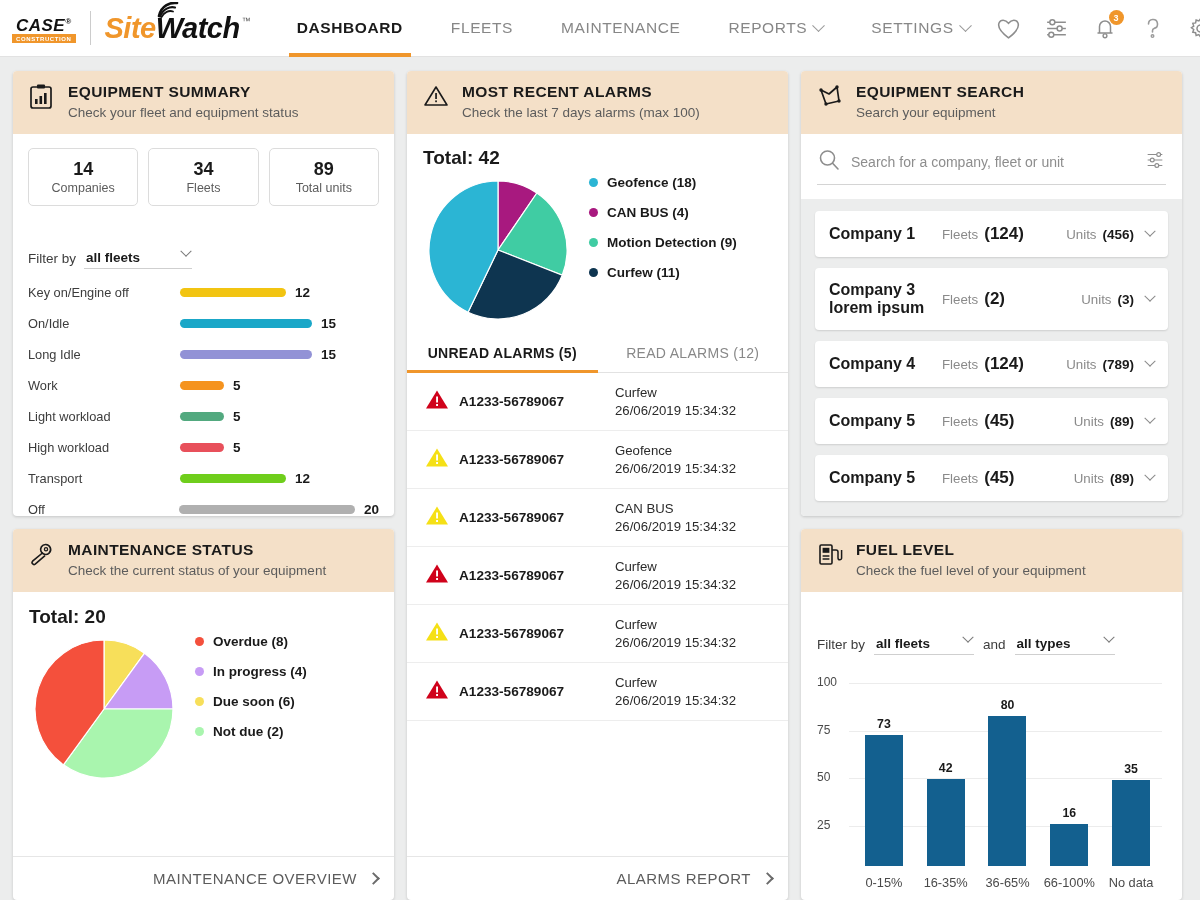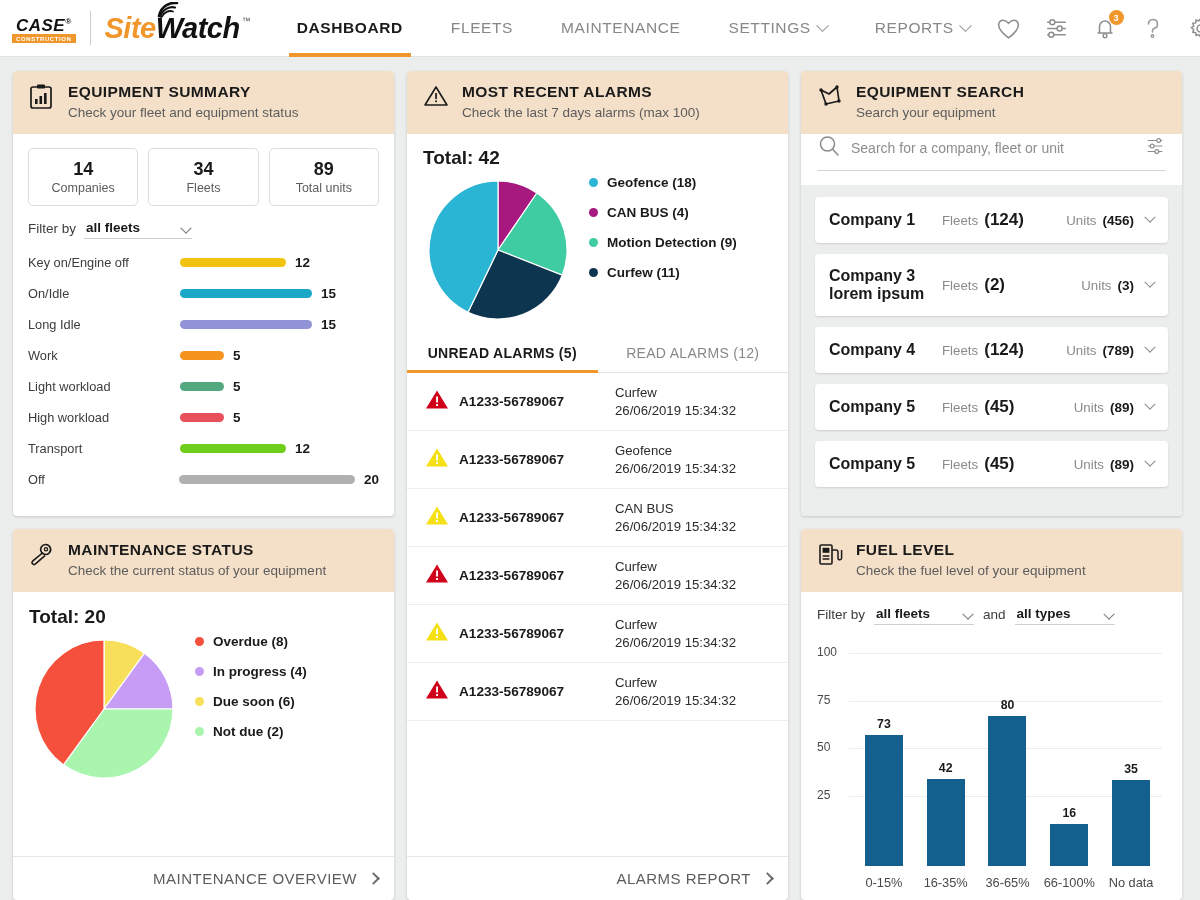--- a/index.html
+++ b/index.html
@@ -89,22 +89,22 @@
   .stat {
     flex: 1; border: 1px solid #dcdcdc; border-radius: 5px;
     padding: 9px 4px 10px 4px; text-align: center;
   }
   .stat-num { font-size: 18px; font-weight: bold; color: #1a1a1a; line-height: 22px;}
   .stat-lbl { font-size: 12.5px; color: #5c5c5c; margin-top: 1px; }
 
   .filter-row { display: flex; align-items: flex-end; gap: 8px; margin: 14px 0 8px 0; }
   .filter-lbl { font-size: 13.5px; color: #3c3c3c; padding-bottom: 3px;}
   .select-ui {
-    display: flex; align-items: flex-end; gap: 8px; padding: 0 2px 3px 2px;
-    border-bottom: 1px solid #cfcfcf; min-width: 100px; cursor: pointer;
+    display: flex; align-items: flex-start; gap: 8px; padding: 0 2px 3px 2px;
+    border-bottom: 1px solid #cfcfcf; min-width: 100px; cursor: pointer; margin-top: 30px;
   }
   .select-val { font-size: 13.5px; font-weight: bold; color: #1a1a1a; }
   .sel-chev { width: 8px; height: 8px; border-right: 1.5px solid #7a7a7a; border-bottom: 1.5px solid #7a7a7a;
               transform: rotate(45deg) translate(-2px,-2px); margin-left: auto;}
 
   .bars { margin-top: 6px; }
   .bar-row { display: flex; align-items: center; height: 31px; }
   .bar-lbl { width: 152px; font-size: 12.8px; color: #3c3c3c; }
   .bar-track { flex: 1; display: flex; align-items: center; gap: 9px; }
   .bar { height: 9px; border-radius: 5px; }
@@ -138,21 +138,21 @@
   .alarm-list { flex: 1; overflow: hidden; }
   .alarm-row { display: flex; align-items: center; padding: 11px 18px 11px 18px;
                border-bottom: 1px solid #ededed; height: 58px; }
   .al-icon { flex: 0 0 34px; }
   .al-id { font-size: 13.6px; font-weight: bold; color: #1a1a1a; flex: 1; }
   .al-info { width: 155px; }
   .al-type { font-size: 13.2px; color: #2b2b2b; line-height: 17px;}
   .al-date { font-size: 13.2px; color: #2b2b2b; line-height: 19px;}
 
   
-  .srch-body { padding: 0 16px 14px 16px; background: #fff; }
+  .srch-body { padding: 14px 16px 14px 16px; background: #fff; }
   .srch-line { display: flex; align-items: center; gap: 10px; border-bottom: 1px solid #d4d4d4; padding-bottom: 8px;}
   .srch-input { flex: 1; border: none; outline: none; font-size: 14px; color: #3c3c3c;
                 font-family: "Liberation Sans", sans-serif; background: transparent;}
   .srch-input::placeholder { color: #8d8d8d; }
   .chk-row { display: flex; align-items: center; gap: 11px; margin-top: 15px; }
   .chkbox { width: 21px; height: 21px; background: #1a1a1a; border-radius: 2px;
             display: flex; align-items: center; justify-content: center; cursor: pointer;}
   .chk-lbl { font-size: 13.8px; font-weight: bold; color: #1a1a1a; }
 
   .co-list { background: #eceded; padding: 12px 14px 14px 14px; flex: 1; display: flex;
@@ -209,25 +209,25 @@
     <div class="nav-item active">
       <span>DASHBOARD</span>
     </div>
     <div class="nav-item">
       <span>FLEETS</span>
     </div>
     <div class="nav-item">
       <span>MAINTENANCE</span>
     </div>
     <div class="nav-item">
+      <span>REPORTS</span>
+      <span class="chev"></span>
+    </div>
+    <div class="nav-item">
       <span>SETTINGS</span>
-      <span class="chev"></span>
-    </div>
-    <div class="nav-item">
-      <span>REPORTS</span>
       <span class="chev"></span>
     </div>
   </div>
 
   <div class="top-icons">
     <div class="ticon">
       <svg width="25" height="23" viewBox="0 0 24 22">
           <path d="M12 20 C4 14, 1.5 9, 3 5.5 C4.4 2.2, 9 2, 12 6 C15 2, 19.6 2.2, 21 5.5 C22.5 9, 20 14, 12 20 Z" fill="none" stroke="#8d8d8d" stroke-width="1.5"></path>
         </svg>
     </div>

